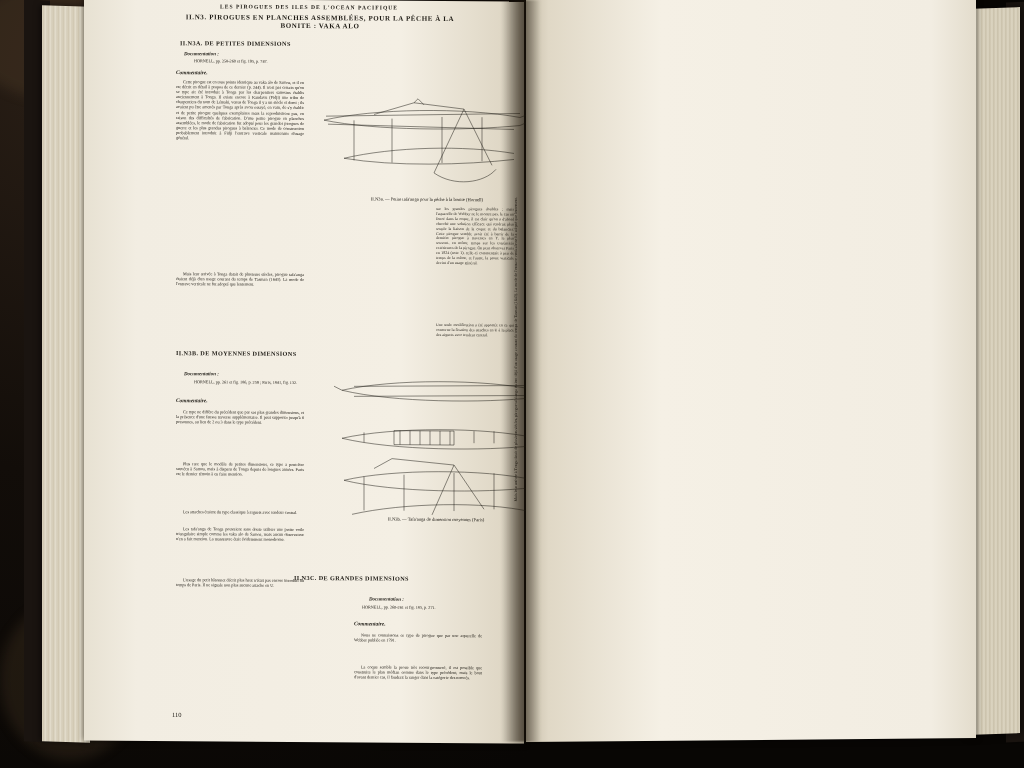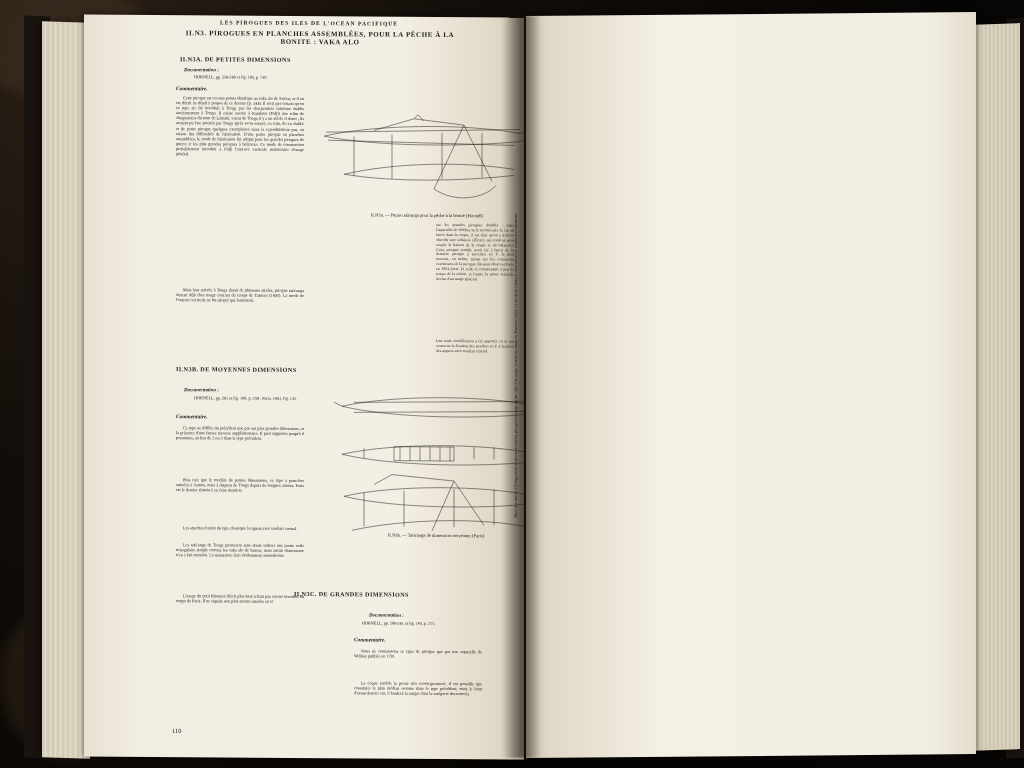--- a/index.html
+++ b/index.html
@@ -5,21 +5,21 @@
   html,body{margin:0;padding:0;background:#0a0805;}
   body{width:1024px;height:768px;overflow:hidden;font-family:"Liberation Serif",serif;}
   #page{position:relative;width:1024px;height:768px;background:#0c0a07;overflow:hidden;}
 
   
   .bg-dark{position:absolute;inset:0;background:
      radial-gradient(circle at 8% 8%, #2a1f16 0%, #120d09 35%, #080604 70%);
   }
 
   
-  .book{position:absolute;left:6px;top:16px;width:1012px;height:742px;}
+  .book{position:absolute;left:6px;top:0px;width:1012px;height:742px;}
 
   
   .page{position:absolute;background:#efeade;box-shadow:0 0 6px rgba(0,0,0,.6);}
   .page-left{left:78px;top:0px;width:440px;height:742px;
      background:linear-gradient(to right,#e7e1d2 0%,#f2ede2 12%,#f4efe4 72%,#ded6c4 96%,#bfb6a2 100%);
      transform:skewY(0.4deg);
   }
   .page-right{left:520px;top:-2px;width:450px;height:742px;
      background:linear-gradient(to left,#e3dccc 0%,#f2ede2 10%,#f5f0e5 70%,#e0d8c6 95%,#c6bda9 100%);
      transform:skewY(-0.5deg);

